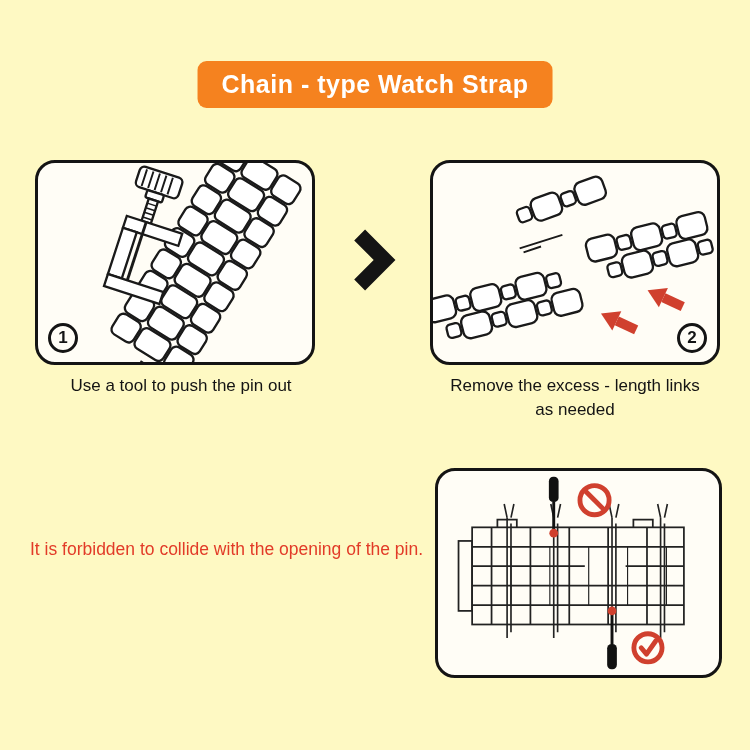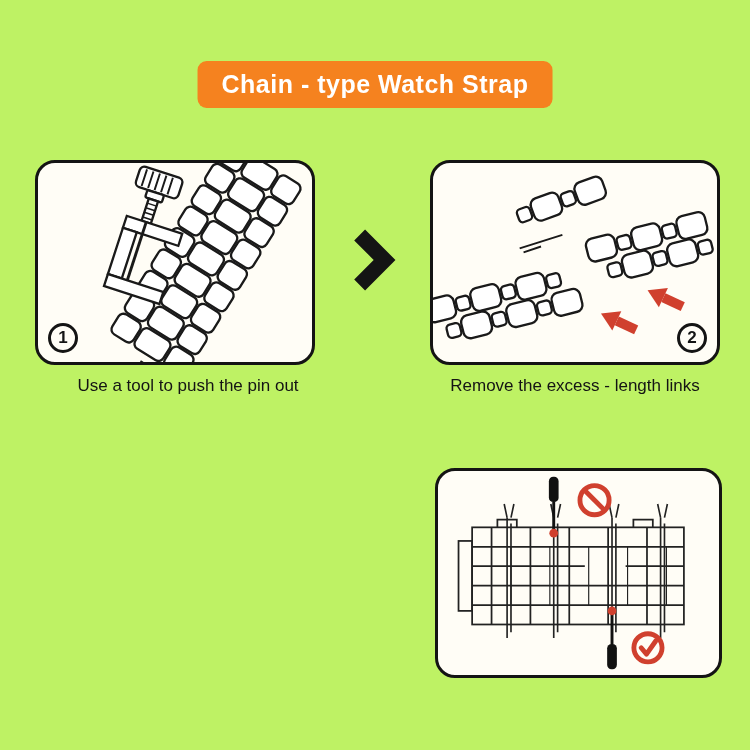--- a/index.html
+++ b/index.html
@@ -1,18 +1,18 @@
 <!DOCTYPE html>
 <html><head>
 <meta charset="utf-8">
 <style>
   * { margin:0; padding:0; box-sizing:border-box; }
   html,body { width:750px; height:750px; }
   body { font-family:"Liberation Sans", sans-serif; }
-  #page { position:relative; width:750px; height:750px; background:#bef264; overflow:hidden; }
+  #page { position:relative; width:750px; height:750px; background:#fef9c3; overflow:hidden; }
 
   .title-banner {
     position:absolute; left:50%; top:61px; transform:translateX(-50%);
     background:#f5821f; color:#ffffff; font-size:25px; font-weight:bold;
     padding:9px 24px; border-radius:9px; white-space:nowrap; letter-spacing:0.5px;
   }
 
   .panel {
     position:absolute; background:#fffdf6; border:3px solid #141414; border-radius:20px;
   }
@@ -25,21 +25,21 @@
     position:absolute; width:30px; height:30px; border:3px solid #141414; border-radius:50%;
     display:flex; align-items:center; justify-content:center;
     font-weight:bold; font-size:17px; color:#141414; background:#fffdf6; z-index:3;
   }
   #badge1 { left:10px; bottom:9px; }
   #badge2 { right:10px; bottom:9px; }
 
   .chevron { position:absolute; left:351px; top:228px; width:48px; height:64px; }
 
   .caption { position:absolute; color:#141414; font-size:17px; text-align:center; line-height:24px; }
-  #caption1 { left:48px;  top:374px; width:280px; }
+  #caption1 { left:41px;  top:374px; width:280px; }
   #caption2 { left:430px; top:374px; width:290px;text-align:center; }
 
   .note { position:absolute; left:30px; top:536px; width:420px; color:#e23b28; font-size:17.5px; line-height:26px; }
   .note .note-label { font-weight:bold; font-size:19px; margin-right:5px; }
 </style>
 </head>
 <body>
 
 <div id="page">
 
@@ -155,23 +155,25 @@
           <polygon points="22,-11 40,0 22,11"></polygon>
         </g>
       </g>
     </svg>
     <div class="badge" id="badge2">2</div>
   </div>
 
   <div class="caption" id="caption1">Use a tool to push the pin out</div>
   <div class="caption" id="caption2">
     <div>Remove the excess - length links</div>
+    <div>as needed</div>
   </div>
 
   <div class="note">
+    <div>It is forbidden to collide with the opening of the pin.</div>
   </div>
 
   <div class="panel" id="panel3">
     <svg class="fill" viewBox="0 0 287 210">
 
       <g stroke="#222222" stroke-width="1.8" fill="none">
         <rect x="34" y="58" width="218" height="100"></rect>
         <path d="M34 78 H252 M34 98 H150 M192 98 H252 M34 118 H252 M34 138 H252"></path>
         <path d="M54 58 V158 M94 58 V158 M134 58 V158 M174 58 V158 M214 58 V158"></path>
         <path d="M74 78 V138 M114 78 V138 M154 78 V138 M194 78 V138 M234 78 V138" stroke-width="1.2"></path>

